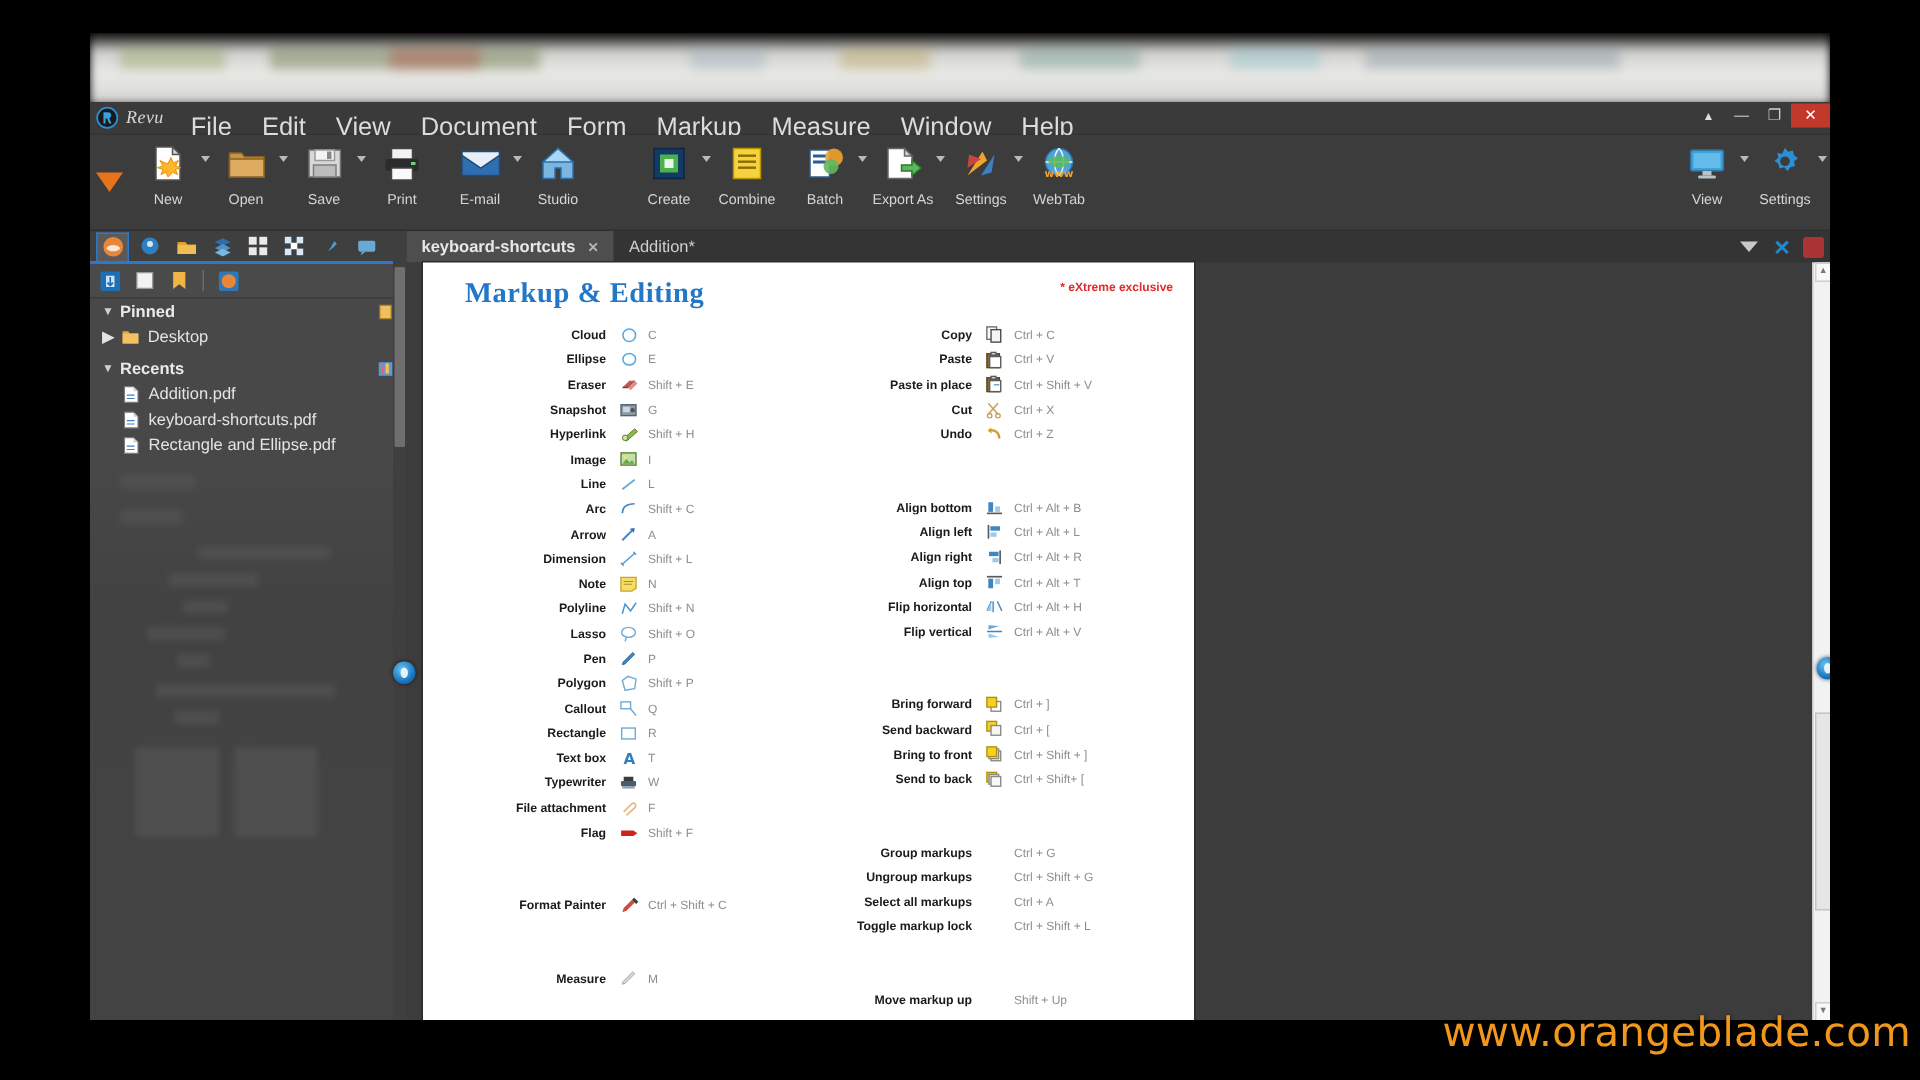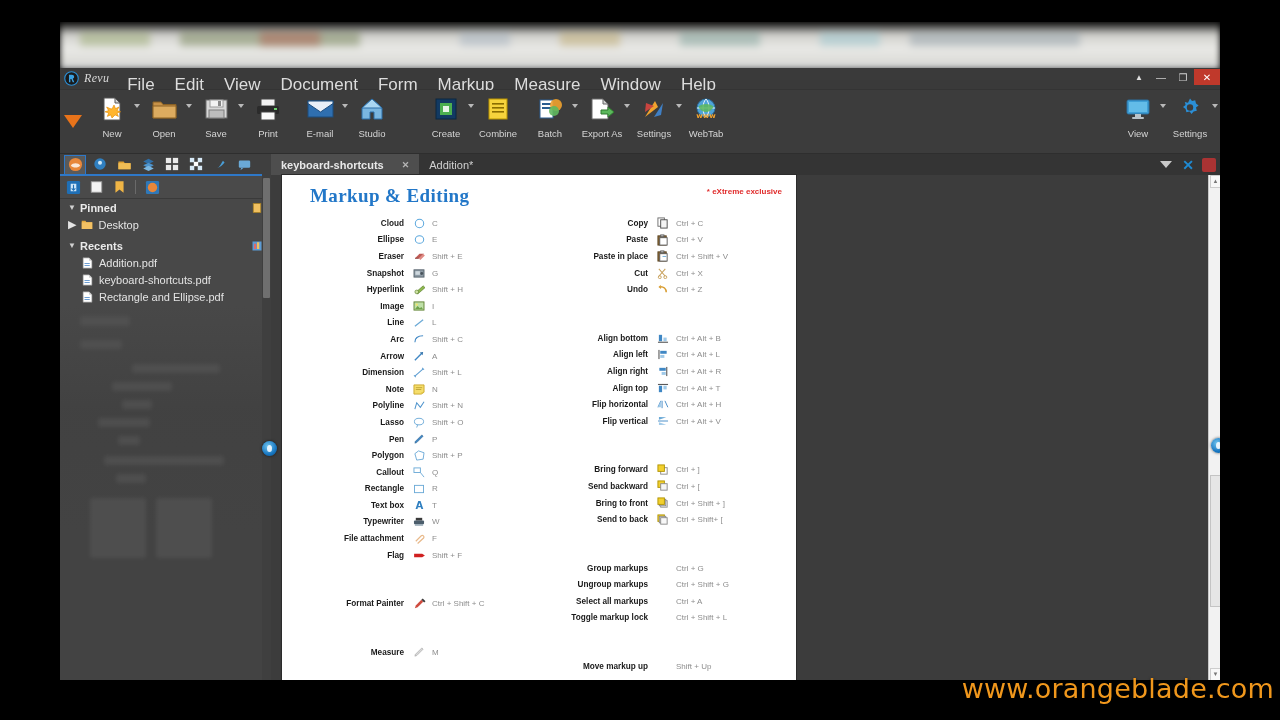--- a/index.html
+++ b/index.html
@@ -61,21 +61,21 @@
   .sb-item .fi{width:12px;height:12px;flex:none;}
   .sb-fade{position:absolute;left:0;right:0;top:152px;bottom:0;
     background:linear-gradient(180deg,rgba(72,72,72,.35),rgba(65,65,65,.92) 28%, #434343 60%);}
   .ghost{position:absolute;background:#565656;border-radius:2px;filter:blur(2.2px);opacity:.62;}
   .sb-scroll{position:absolute;right:0;top:20px;bottom:0;width:9px;background:#3f3f3f;}
   .sb-scroll .thumb{position:absolute;left:1px;top:4px;width:7px;height:120px;background:#6f6f6f;border-radius:1px;}
 
   
   .docpane{flex:1;position:relative;background:#3c3c3c;}
   .tabbar{height:21px;background:#343434;display:flex;align-items:stretch;position:relative;}
-  .dtab{display:flex;align-items:center;padding:0 10px;font-size:11px;color:#e8e8e8;gap:18px;}
+  .dtab{display:flex;align-items:center;padding:0 10px;font-size:11px;color:#e8e8e8;gap:8px;}
   .dtab.active{background:#4e4e4e;font-weight:bold;}
   .dtab.inactive{color:#d0d0d0;align-items:center;}
   .dtab .tx{color:#b6b6b6;font-size:9px;}
   .tab-right{position:absolute;right:2px;top:0;height:21px;display:flex;align-items:center;gap:6px;padding-right:2px;}
   .tb-ic{width:16px;height:16px;display:flex;align-items:center;justify-content:center;}
   .tb-ic .dn{width:0;height:0;border-left:6px solid transparent;border-right:6px solid transparent;border-top:7px solid #c9c9c9;}
   .tb-ic .xx{color:#1f8ad2;font-weight:bold;font-size:14px;line-height:1;}
   .tb-ic.rd{background:#a33;width:14px;height:14px;border-radius:2px;}
 
   .canvas{position:absolute;left:0;right:0;top:21px;bottom:0;background:#3c3c3c;}

